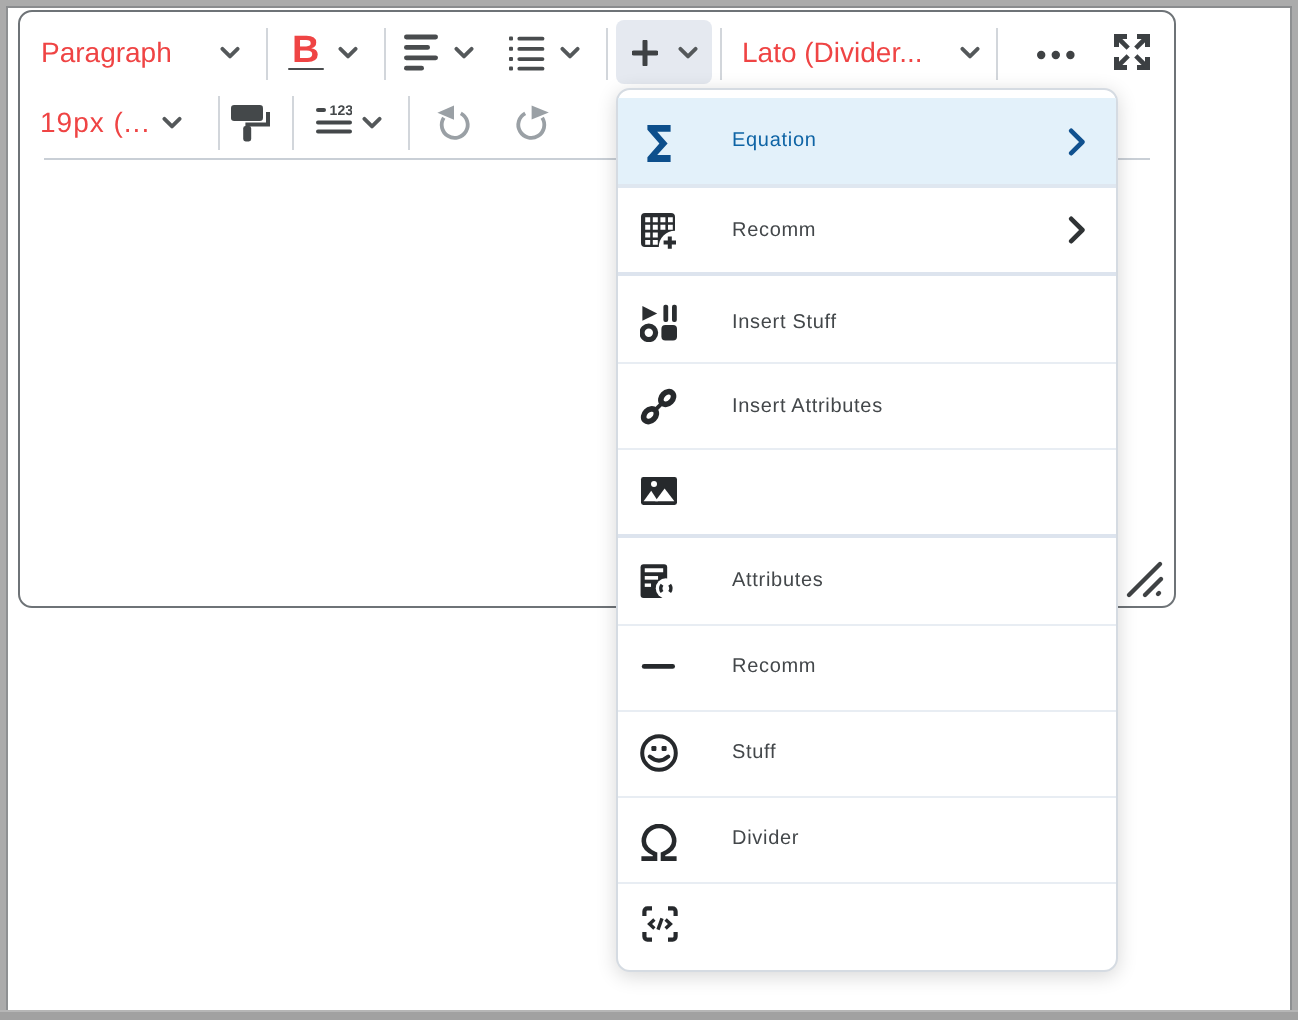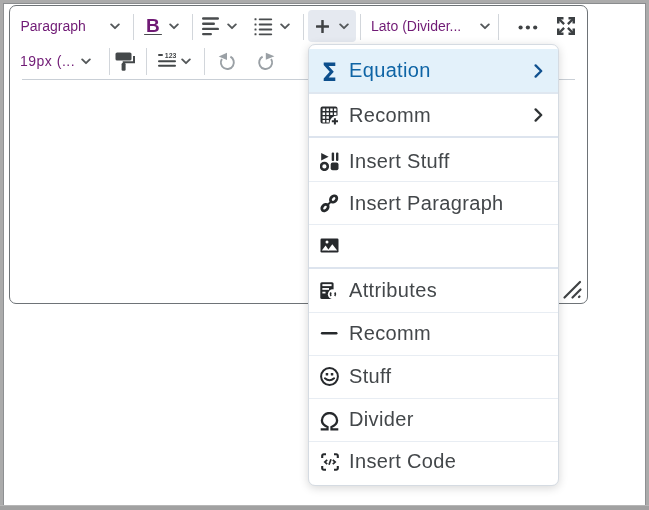--- a/index.html
+++ b/index.html
@@ -5,27 +5,27 @@
 *{margin:0;padding:0;box-sizing:border-box}
 html,body{width:649px;height:510px;background:#fff;overflow:hidden}
 body{position:relative;font-family:"Liberation Sans",sans-serif;color:#494c4e}
 .abs{position:absolute}
 
 .edge{position:absolute;background:#a9a9a9;z-index:50}
 
 #editor{position:absolute;left:9px;top:5px;width:579px;height:299px;border:1px solid #6e7377;border-radius:7px;background:#fff}
 .vsep1{position:absolute;top:13.5px;width:1px;height:26.5px;background:#d2d6db}
 .vsep2{position:absolute;top:48px;width:1px;height:26.5px;background:#d2d6db}
-.txt14{position:absolute;font-size:14px;display:flex;align-items:center;height:34px;color:#701a75;white-space:pre}
+.txt14{position:absolute;font-size:14px;display:flex;align-items:center;height:34px;color:#ef4444;white-space:pre}
 .chev{position:absolute}
 
 #menu{position:absolute;left:308px;top:44px;width:251px;height:442px;background:#fff;border:1px solid #d5dbe2;border-radius:7px;box-shadow:0 2px 10px rgba(0,0,0,.16);z-index:10}
 .mrow{position:absolute;left:309px;width:249px;display:flex;align-items:center;z-index:12}
 .msep{position:absolute;left:309px;width:249px;height:1px;background:#e8edf3;z-index:12}
-.mlabel{font-size:20px;color:#43474a;margin-left:10px;letter-spacing:0.35px}
+.mlabel{font-size:10px;color:#43474a;margin-left:27px;letter-spacing:0.35px}
 .micon{margin-left:11px;width:19px;height:19px;flex:0 0 19px;display:flex;align-items:center;justify-content:center}
 .mchev{margin-left:auto;margin-right:15px}
 .mrow svg{display:block}
 #hl{position:absolute;left:309px;top:49px;width:249px;height:43.5px;background:#e3f1fa;z-index:11}
 </style>
 </head>
 <body>
 
 <div class="edge" style="left:0;top:0;width:649px;height:2.5px;background:#ababab"></div>
 <div class="edge" style="left:0;top:2.5px;width:649px;height:1.5px;background:#8a8c8e"></div>
@@ -219,21 +219,21 @@
 <div class="mrow" style="top:181.8px;height:42.5px">
   <span class="micon">
       <svg width="19" height="19" viewBox="0 0 19 19">
   <g fill="none" stroke="#26292c" stroke-width="2.8">
   <ellipse cx="13.6" cy="5.0" rx="3.6" ry="2.7" transform="rotate(-45 13.6 5.0)"></ellipse>
   <ellipse cx="5.0" cy="13.6" rx="3.6" ry="2.7" transform="rotate(-45 5.0 13.6)"></ellipse>
         </g>
   <path d="M7.4 11.2 L11.2 7.4" stroke="#26292c" stroke-width="2"></path>
       </svg>
     </span>
-  <span class="mlabel">Insert Paragraph</span>
+  <span class="mlabel">Insert Attributes</span>
 </div>
 <div class="msep" style="top:224.2px"></div>
 
 <div class="mrow" style="top:225.2px;height:41.5px">
   <span class="micon">
       <svg width="19" height="15" viewBox="0 0 19 15">
   <rect x="0.5" y="0.5" width="18" height="14" rx="1.2" fill="#26292c"></rect>
   <circle cx="7" cy="4" r="1.5" fill="#fff"></circle>
   <path d="M1.8 12.6 L5.6 7.4 L9 12.6 Z" fill="#fff"></path>
   <path d="M7.6 12.6 L12.3 6.2 L17.2 12.6 Z" fill="#fff"></path>
@@ -302,14 +302,13 @@
           <path d="M16.8 13 V15.3 A1.5 1.5 0 0 1 15.3 16.8 H13"></path>
           <path d="M5 16.8 H2.7 A1.5 1.5 0 0 1 1.2 15.3 V13"></path>
         </g>
   <g fill="none" stroke="#26292c" stroke-width="1.7">
           <path d="M6.2 6.8 L3.8 9 L6.2 11.2"></path>
           <path d="M11.8 6.8 L14.2 9 L11.8 11.2"></path>
           <path d="M10 6.2 L8 11.8"></path>
         </g>
       </svg>
     </span>
-  <span class="mlabel">Insert Code</span>
 </div>
 
 </body></html>

